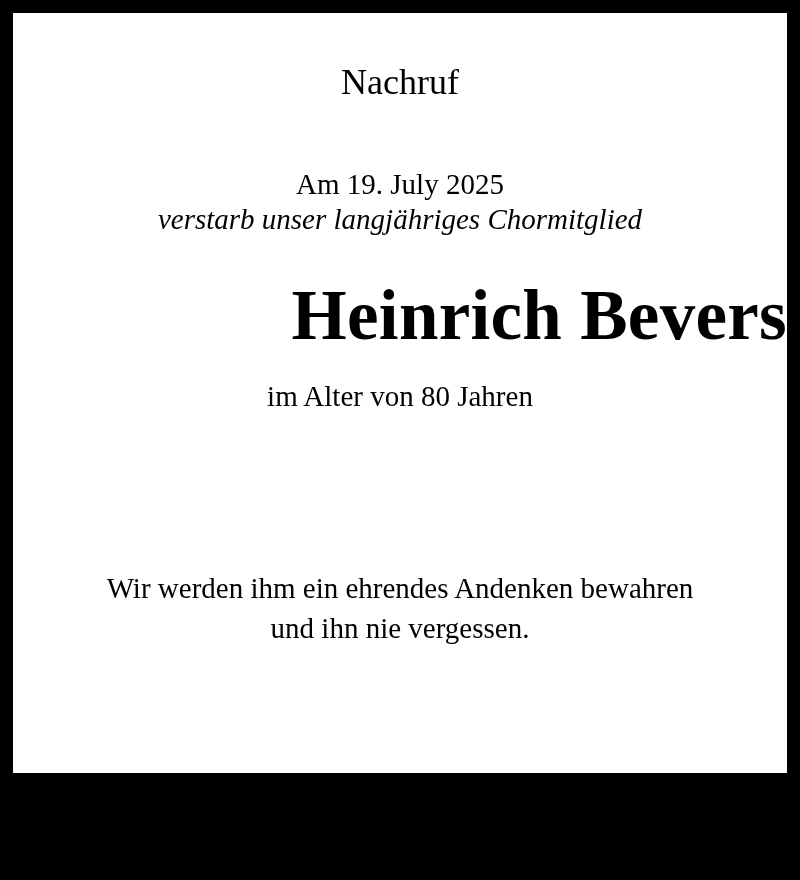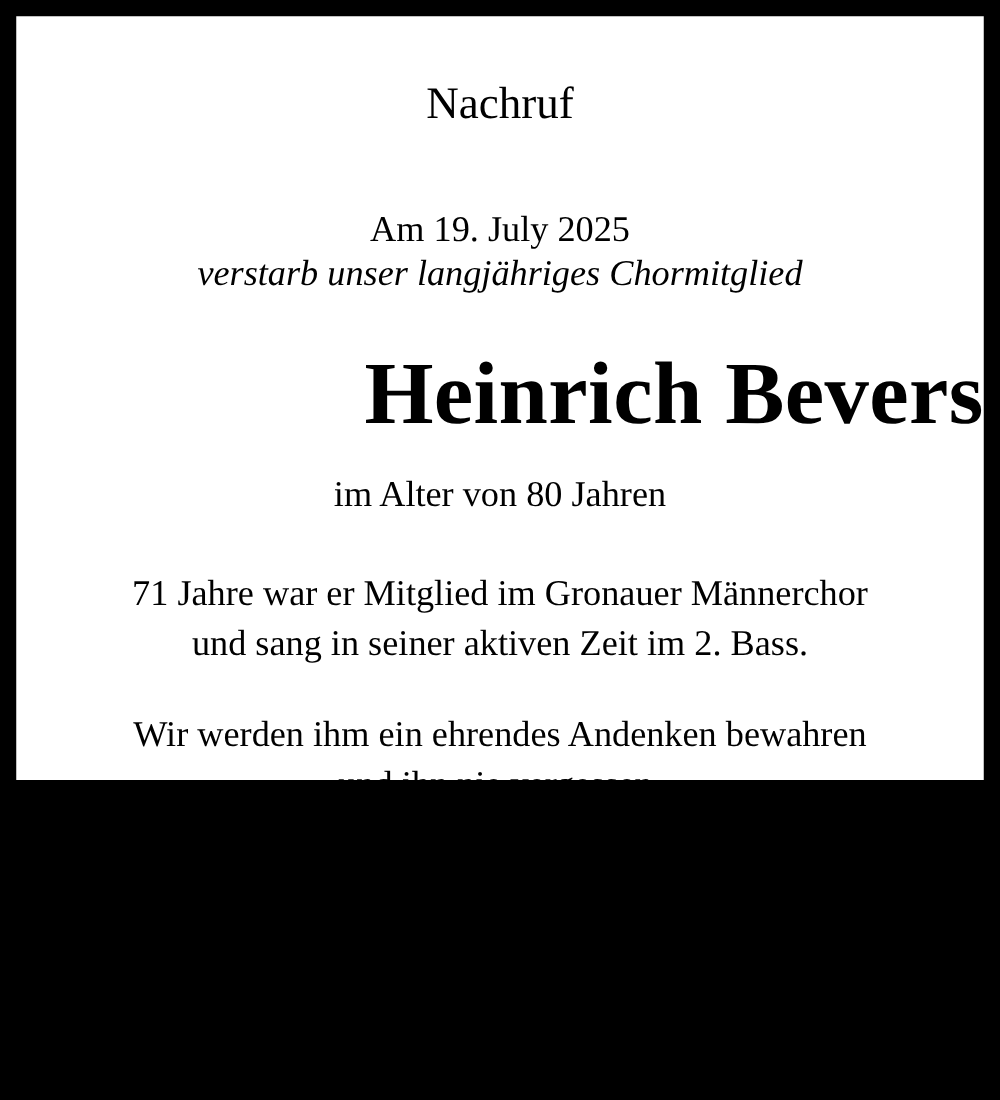--- a/index.html
+++ b/index.html
@@ -1,18 +1,18 @@
 <!DOCTYPE html>
 <html><head>
 <meta charset="utf-8">
 <style>
   html, body { margin: 0; padding: 0; }
   body { width: 800px; height: 880px; background: #000; position: relative; overflow: hidden; }
   .frame {
-    position: absolute; left: 13px; top: 13px; width: 774px; height: 611px;
+    position: absolute; left: 13px; top: 13px; width: 774px; height: 760px;
     background: #fff; color: #000;
     font-family: "Liberation Serif", "DejaVu Serif", serif;
   }
   .line { position: absolute; left: 0; width: 100%; text-align: center; white-space: nowrap; }
   .title { top: 47px; font-size: 36px; line-height: 44px; }
   .intro { font-size: 29px; line-height: 35px; }
   .intro1 { top: 154px; }
   .intro2 { top: 189px; font-style: italic; }
   .name { top: 262px; font-size: 71px; line-height: 80px; font-weight: bold; letter-spacing: 0.3px; text-align: right; }
   .age { top: 366px; font-size: 29px; line-height: 35px; }
@@ -24,17 +24,15 @@
 </style>
 </head>
 <body>
 
 <div class="frame">
   <div class="line title">Nachruf</div>
   <div class="line intro intro1">Am 19. July 2025</div>
   <div class="line intro intro2">verstarb unser langjähriges Chormitglied</div>
   <div class="line name">Heinrich Bevers</div>
   <div class="line age">im Alter von 80 Jahren</div>
-  <div class="line p1a">71 Jahre war er Mitglied im Gronauer Männerchor</div>
-  <div class="line p1b">und sang in seiner aktiven Zeit im 2. Bass.</div>
   <div class="line p2b">und ihn nie vergessen.</div>
   <div class="line p2a">Wir werden ihm ein ehrendes Andenken bewahren</div>
 </div>
 
 </body></html>

